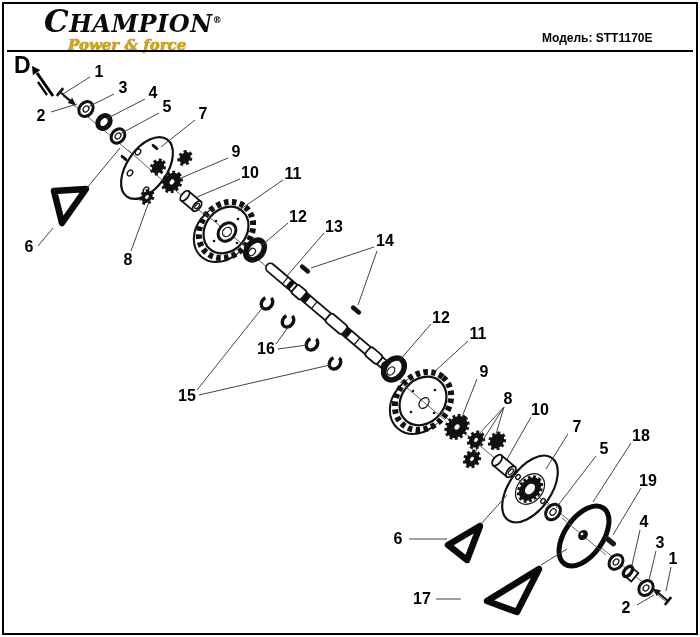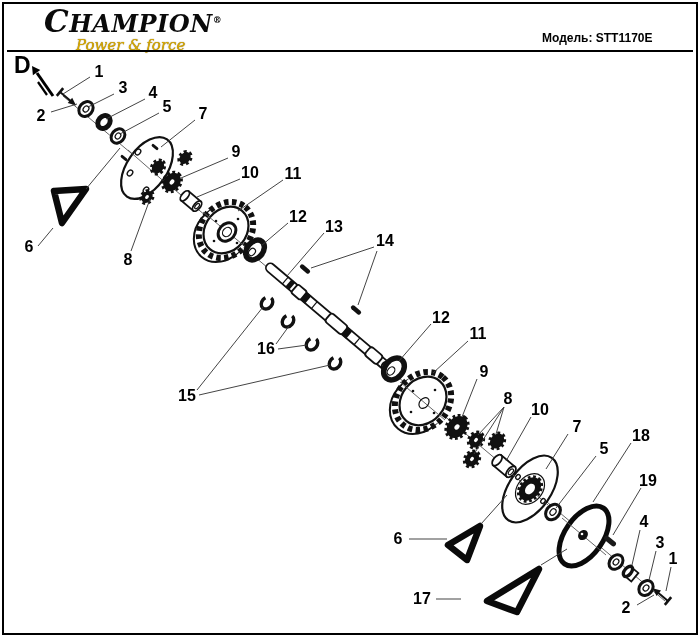--- a/index.html
+++ b/index.html
@@ -6,22 +6,22 @@
   .page{position:relative;width:700px;height:637px;background:#fff;overflow:hidden;
         font-family:"Liberation Sans",sans-serif;color:#000;}
   .frame{position:absolute;inset:2px;border:2px solid #000;pointer-events:none;}
   .header{position:absolute;left:0;top:0;width:100%;height:60px;}
   .rule{position:absolute;left:7px;right:7px;top:50px;border-top:2px solid #000;}
   .logo{position:absolute;left:44px;top:6px;line-height:1;white-space:nowrap;}
   .logo-line1{font-family:"DejaVu Serif",serif;font-weight:bold;font-style:italic;
               font-size:24px;letter-spacing:.5px;color:#0a0a0a;}
   .logo-line1 .cap{font-size:31px;}
   .logo-line1 .reg{font-size:9px;vertical-align:super;}
-  .tagline{font-family:"DejaVu Serif",serif;font-weight:normal;font-style:italic;
-           font-size:15px;color:#d8a900;margin-left:32px;margin-top:1px;
+  .tagline{font-family:"DejaVu Serif",serif;font-weight:bold;font-style:italic;
+           font-size:15px;color:#d8a900;margin-left:24px;margin-top:1px;
            text-shadow:0 0 1px #5a4500;}
   .doc-title{position:absolute;left:232px;top:31px;font-size:14.5px;font-weight:600;}
   .model{position:absolute;left:542px;top:31px;font-size:12px;font-weight:600;}
   svg{position:absolute;left:0;top:0;}
   
   .axis{stroke:#555;stroke-width:.9;fill:none;}
   .leader{stroke:#3a3a3a;stroke-width:.95;fill:none;}
   .callout-num{font:bold 16px "Liberation Sans",sans-serif;fill:#000;text-anchor:middle;}
   .view-label{font:bold 23px "Liberation Sans",sans-serif;fill:#000;}
   .wh{fill:#fff;stroke:#111;stroke-width:1.8;}

